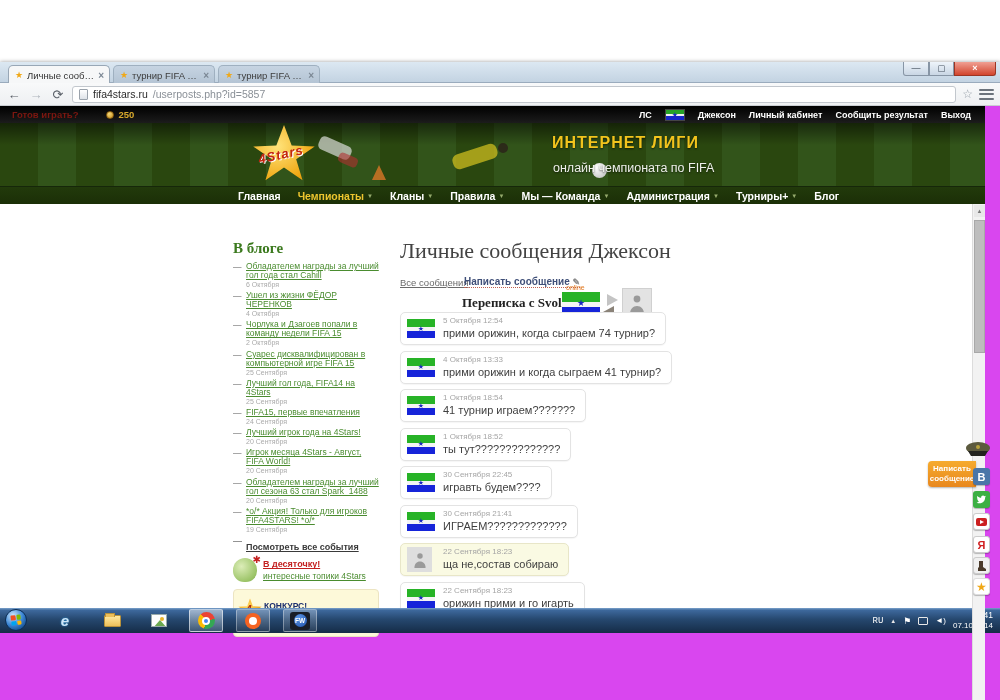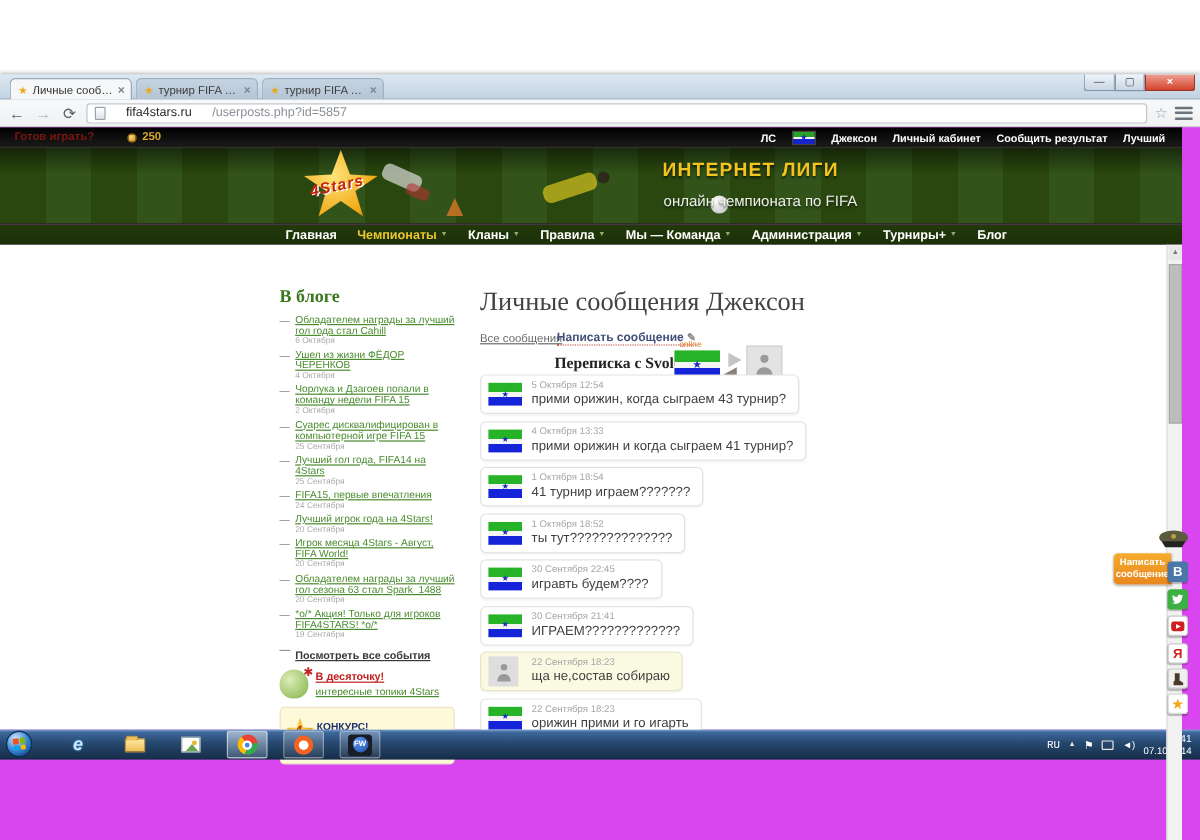--- a/index.html
+++ b/index.html
@@ -17,21 +17,21 @@
   .tab .cls { color:#7b8794; font-size:10px; font-weight:bold; line-height:9px; }
   .winbtns { position:absolute; right:4px; top:0; display:flex; }
   .winbtn { height:14px; border:1px solid #8795a5; border-top:none; background:linear-gradient(180deg,#eef4fa,#c9d6e4); color:#44505e; font-size:9px; line-height:12px; text-align:center; }
   .winbtn.min { width:26px; border-radius:0 0 0 3px; }
   .winbtn.max { width:25px; }
   .winbtn.close { width:42px; background:linear-gradient(180deg,#f0a093,#d2442c); color:#fff; font-weight:bold; border-color:#9c3523; border-radius:0 0 3px 0; }
 
   .toolbar { position:relative; height:23px; background:linear-gradient(180deg,#f8f9fa,#eef0f2); border-bottom:1px solid #c9cdd2; display:flex; align-items:center; padding:0 6px; gap:6px; }
   .navbtn { font-size:13px; line-height:13px; color:#5a6068; width:16px; text-align:center; }
   .navbtn.disabled { color:#b0b6bd; }
-  .addressbar { flex:1; height:17px; background:#fff; border:1px solid #c2c7cd; border-radius:3px; display:flex; align-items:center; padding:0 6px; gap:17px; font-size:10.5px; }
+  .addressbar { flex:1; height:17px; background:#fff; border:1px solid #c2c7cd; border-radius:3px; display:flex; align-items:center; padding:0 6px; gap:5px; font-size:10.5px; }
   .page-ico { width:9px; height:11px; border:1px solid #9aa2ab; border-radius:1px; background:linear-gradient(180deg,#fff,#dfe3e8); }
   .addr-domain { color:#2b2b2b; }
   .addr-path { color:#8a9097; }
   .bm-star { color:#9aa2ab; font-size:12px; }
   .menu-ico { width:15px; height:11px; display:flex; flex-direction:column; justify-content:space-between; }
   .menu-ico i { display:block; height:2px; background:#6b737c; border-radius:1px; }
 
   
   .pagearea { position:relative; height:632px; background:#d946ef; overflow:hidden; }
 
@@ -216,21 +216,21 @@
         <span class="coins">
           <span class="coin"></span>
           <b>250</b>
         </span>
         <span class="bb-right">
           <span class="bb-link">ЛС</span>
           <span class="mini-flag"></span>
           <span class="bb-link">Джексон</span>
           <span class="bb-link">Личный кабинет</span>
           <span class="bb-link">Сообщить результат</span>
-          <span class="bb-link">Лучший</span>
+          <span class="bb-link">Выход</span>
         </span>
       </div>
 
       <div class="hero">
         <div class="player-w"></div>
         <div class="player-r"></div>
         <div class="cone"></div>
         <div class="keeper"></div>
         <div class="keeper-head"></div>
         <div class="ball"></div>
@@ -366,21 +366,21 @@
             <svg width="20" height="22" viewBox="0 0 20 22">
                 <circle class="person" cx="10" cy="6" r="3.4"></circle>
                 <path class="person" d="M3 21c0-5 3-8 7-8s7 3 7 8z"></path>
               </svg>
           </div>
 
           <div class="msgs">
             <div class="msg">
               <div class="m-flag"></div>
               <div class="m-date">5 Октября 12:54</div>
-              <div class="m-text">прими орижин, когда сыграем 43 турнир?</div>
+              <div class="m-text">прими орижин, когда сыграем 74 турнир?</div>
             </div>
             <div class="msg">
               <div class="m-flag"></div>
               <div class="m-date">4 Октября 13:33</div>
               <div class="m-text">прими орижин и когда сыграем 41 турнир?</div>
             </div>
             <div class="msg">
               <div class="m-flag"></div>
               <div class="m-date">1 Октября 18:54</div>
               <div class="m-text">41 турнир играем???????</div>

